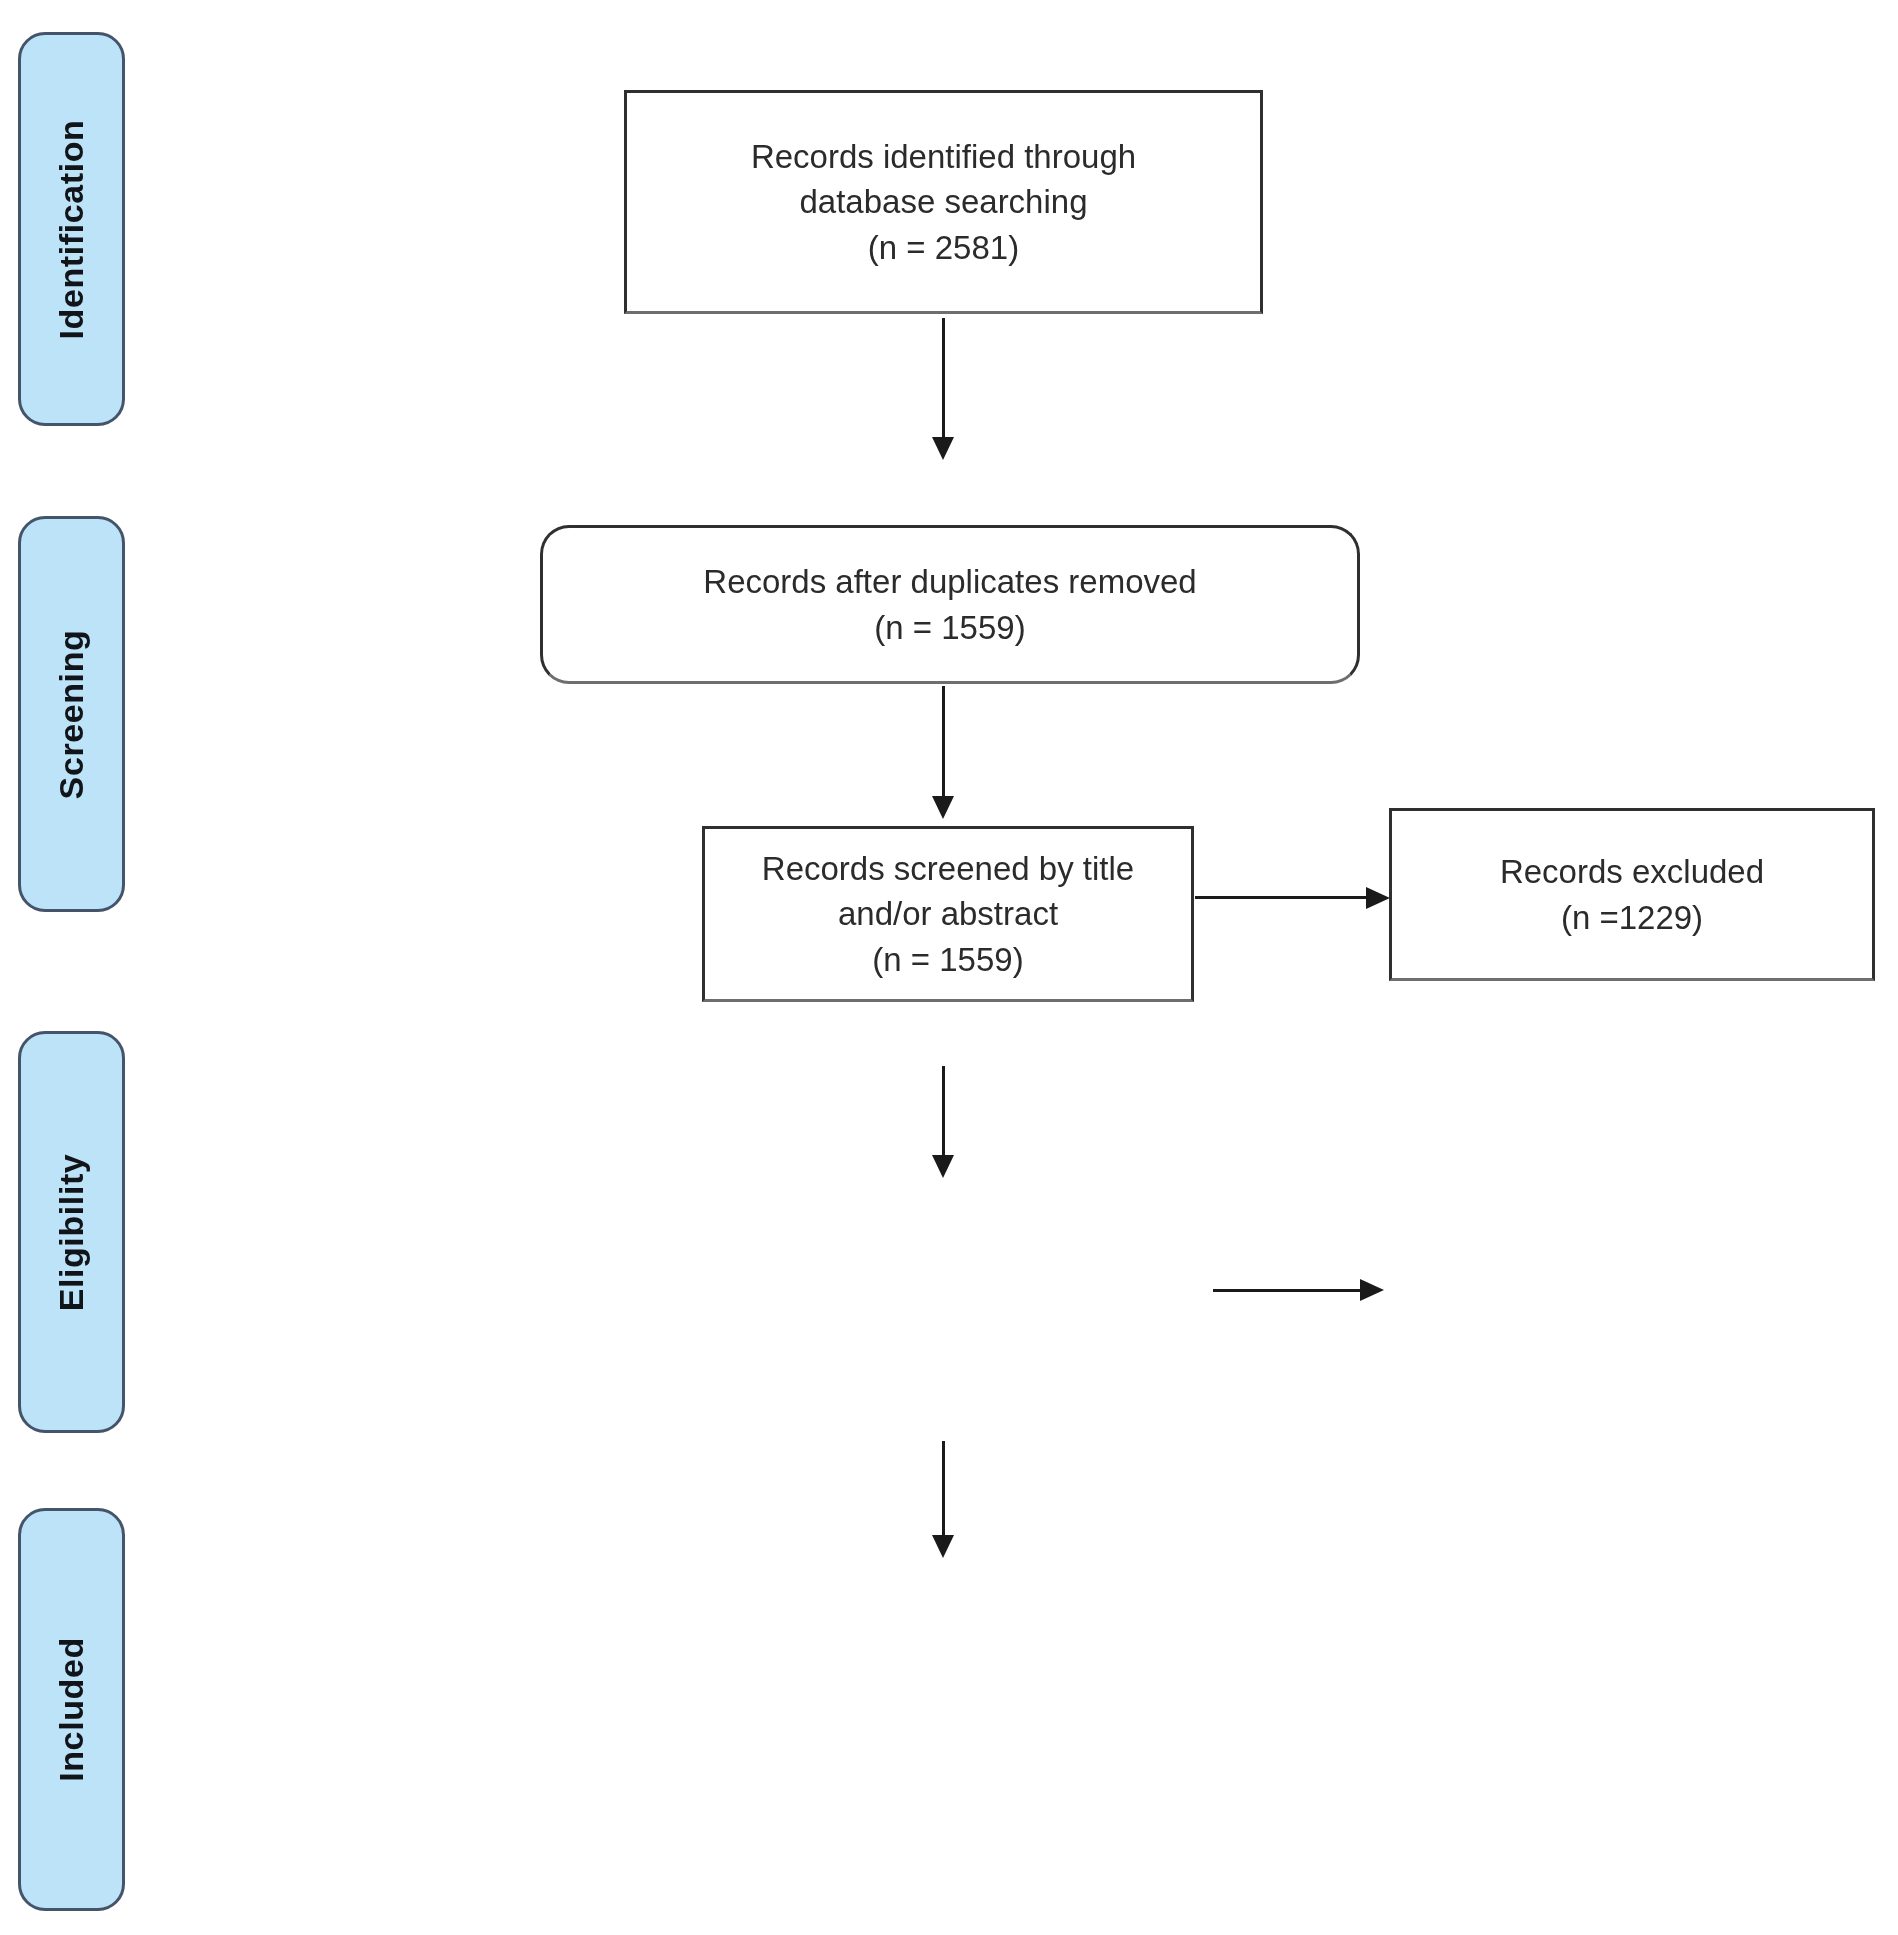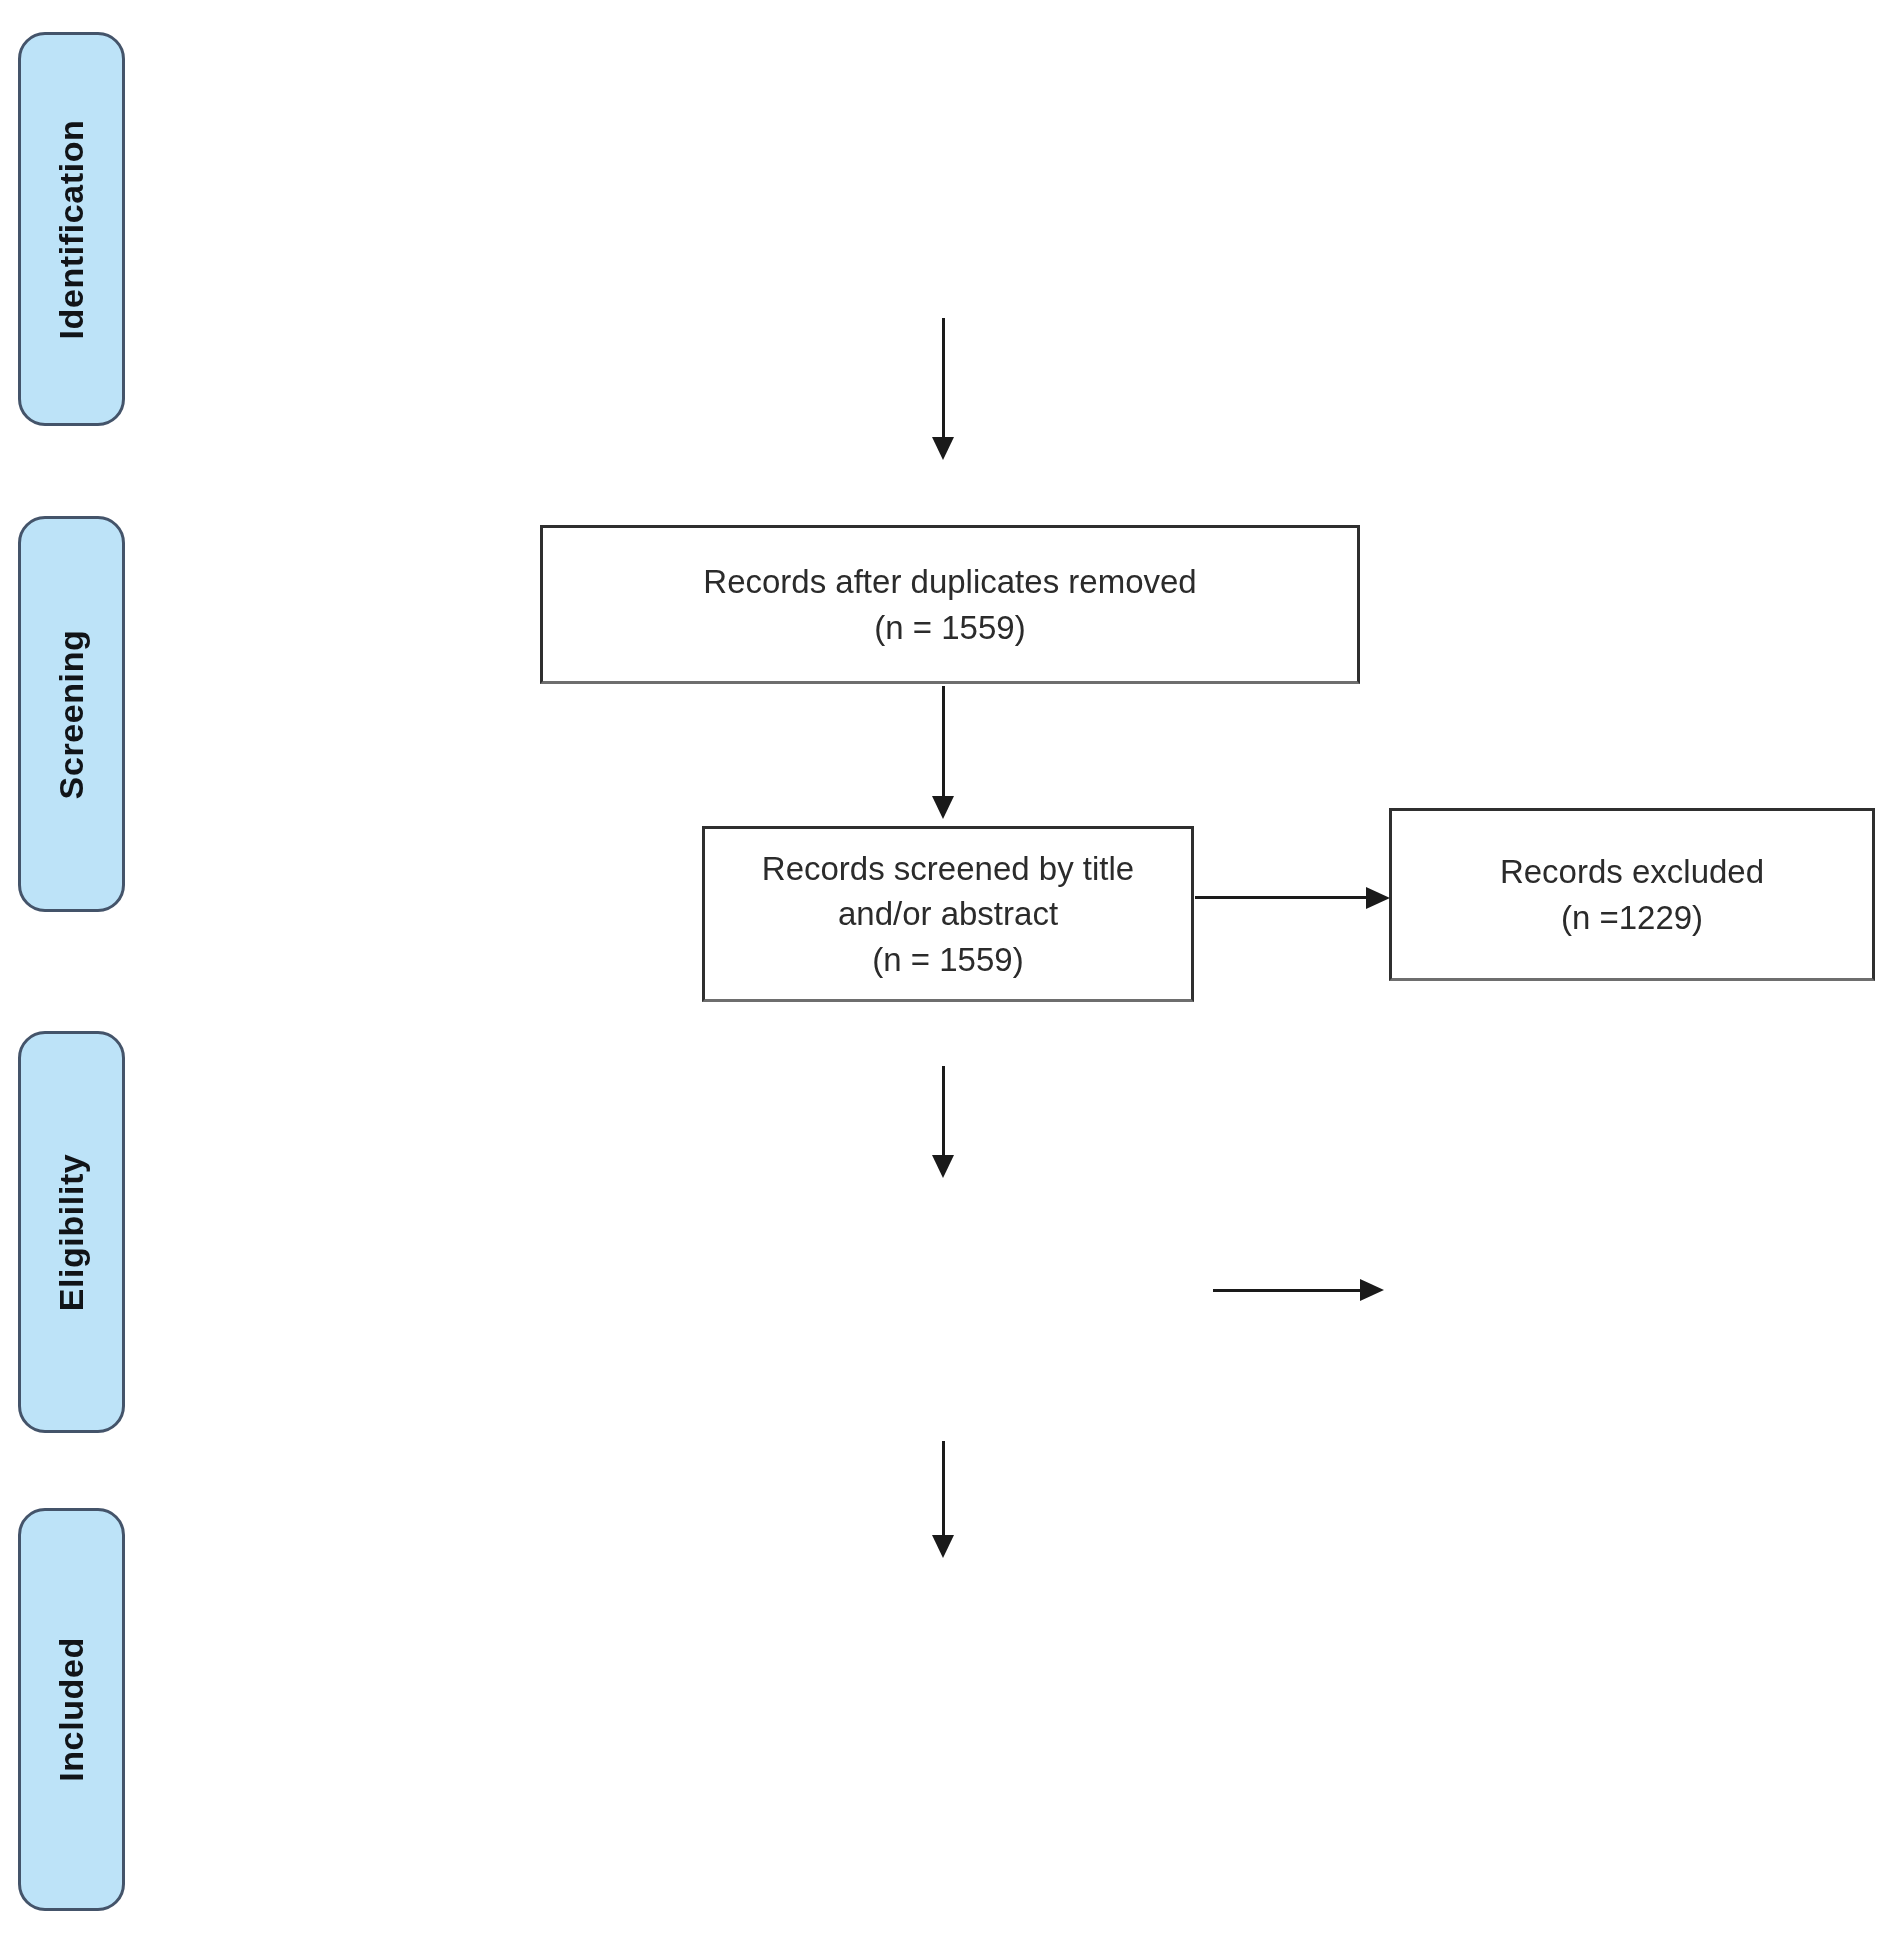--- a/index.html
+++ b/index.html
@@ -51,21 +51,21 @@
     text-align: center;
     padding: 12px 15px;
   }
   .fbox-text {
     white-space: pre-line;
     font-size: 33px;
     line-height: 1.38;
     color: #2b2b2b;
   }
   #bx-identified { left: 624px; top: 90px;  width: 639px; height: 224px; }
-  #bx-dedup      { left: 540px;  top: 525px;  width: 820px; height: 159px; }
+  #bx-dedup      { left: 540px;  top: 525px;  width: 820px; height: 159px; border-radius: 29px; }
   #bx-screened   { left: 702px; top: 826px; width: 492px;  height: 176px; }
   #bx-excluded1  { left: 1389px; top: 808px; width: 486px;  height: 173px; }
   #bx-assessed   { left: 702px; top: 1189px; width: 510px;  height: 213px; }
   #bx-excluded2  { left: 1383px; top: 1185px; width: 500px;  height: 461px;
                    align-items: flex-start; padding-top: 27px; }
   #bx-synthesis  { left: 699px; top: 1593px; width: 498px;  height: 206px; }
 
   
   .vline { position: absolute; width: 3px; background: #1a1a1a; }
   .hline { position: absolute; height: 3px; background: #1a1a1a; }
@@ -105,20 +105,25 @@
   <div class="stage" id="st-screening">
     <span class="stage-text">Screening</span>
   </div>
   <div class="stage" id="st-eligibility">
     <span class="stage-text">Eligibility</span>
   </div>
   <div class="stage" id="st-included">
     <span class="stage-text">Included</span>
   </div>
 
+  <div class="fbox" id="bx-identified">
+    <span class="fbox-text">Records identified through
+database searching
+(n = 2581)</span>
+  </div>
   <div class="fbox" id="bx-dedup">
     <span class="fbox-text">Records after duplicates removed
 (n = 1559)</span>
   </div>
   <div class="fbox" id="bx-screened">
     <span class="fbox-text">Records screened by title
 and/or abstract
 (n = 1559)</span>
   </div>
   <div class="fbox" id="bx-excluded1">

